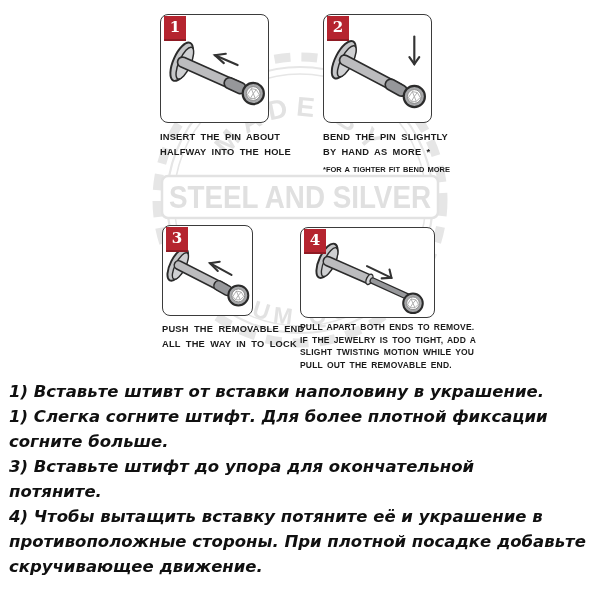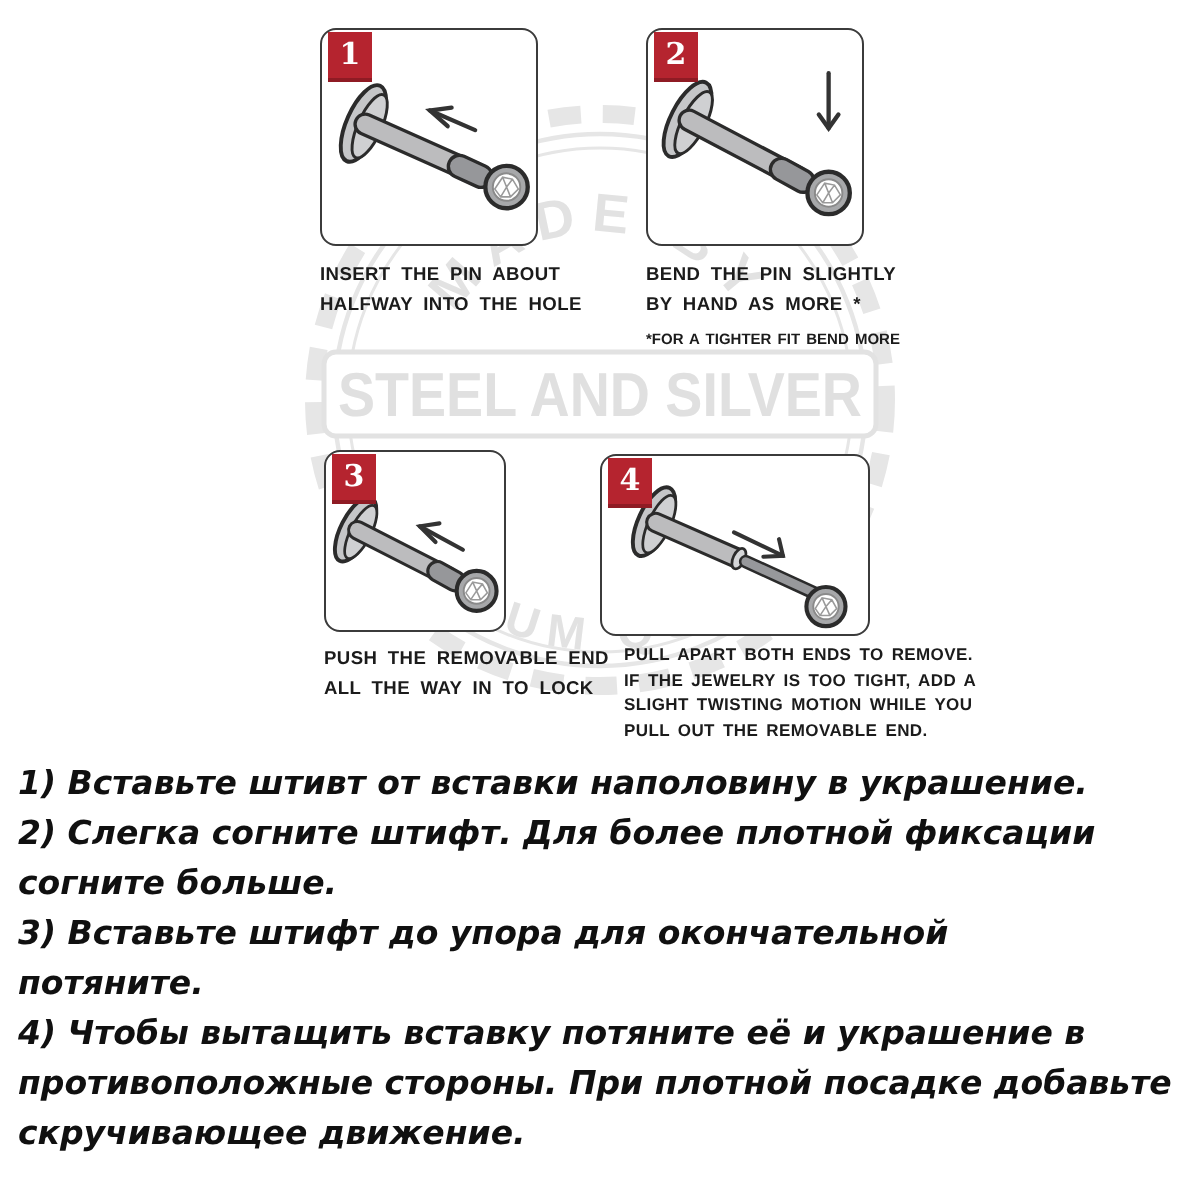--- a/index.html
+++ b/index.html
@@ -167,29 +167,29 @@
     </g>
     <g fill="none" stroke="#333333" stroke-width="2.1" stroke-linecap="round">
       <path d="M67,39 L92,51"></path>
         <path d="M90,42.5 L92,51 L82,51.5"></path>
     </g>
   </svg>
   <div class="badge">
     <span>4</span>
   </div>
 </div>
-<div class="caption small" style="left:312px;top:321px;width:152px">
+<div class="caption small" style="left:300px;top:321px;width:152px">
   <div>PULL APART BOTH ENDS TO REMOVE.</div>
   <div>IF THE JEWELRY IS TOO TIGHT, ADD A</div>
   <div>SLIGHT TWISTING MOTION WHILE YOU</div>
   <div>PULL OUT THE REMOVABLE END.</div>
 </div>
 
 <div class="instructions">
   <div>1) Вставьте штивт от вставки наполовину в украшение.</div>
-  <div>2) Слегка согните штифт. Для более плотной фиксации</div>
+  <div>1) Слегка согните штифт. Для более плотной фиксации</div>
   <div>согните больше.</div>
   <div>3) Вставьте штифт до упора для окончательной</div>
   <div>потяните.</div>
   <div>4) Чтобы вытащить вставку потяните её и украшение в</div>
   <div>противоположные стороны. При плотной посадке добавьте</div>
   <div>скручивающее движение.</div>
 </div>
 
 </body></html>

